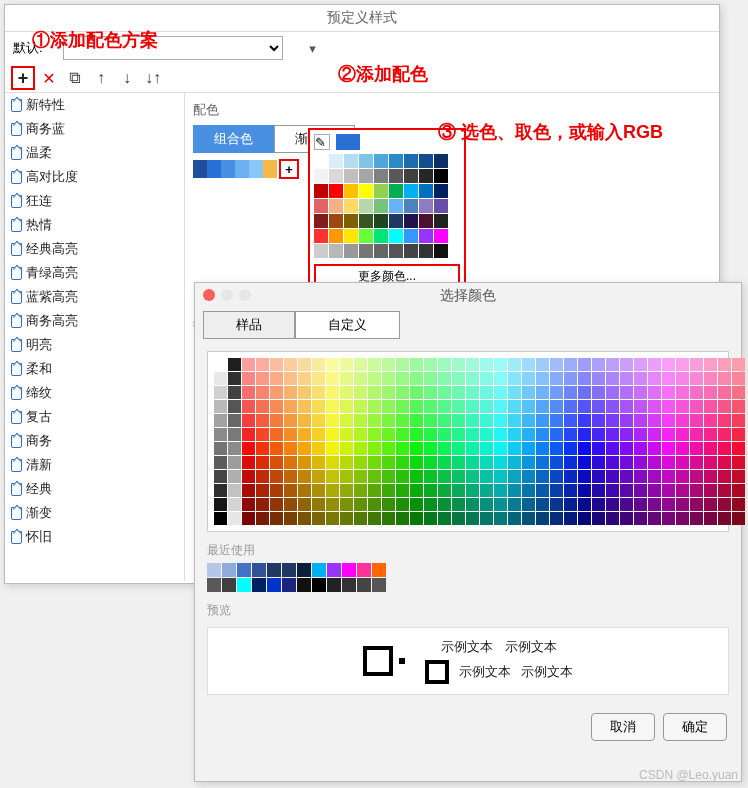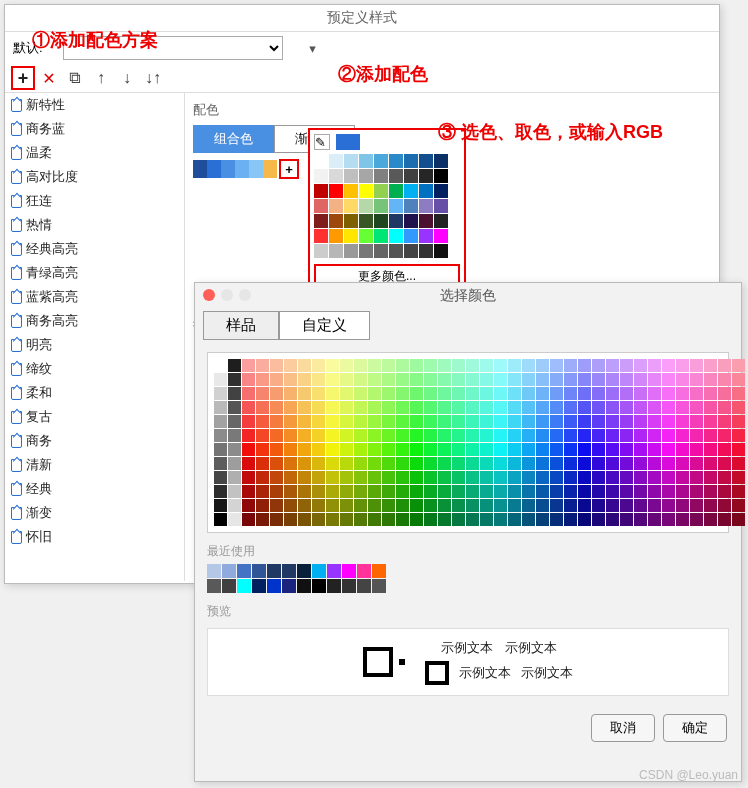--- a/index.html
+++ b/index.html
@@ -36,21 +36,21 @@
 .sp-cell { width: 14px; height: 14px; }
 .sp-more { margin-top: 6px; border: 2px solid #e00; text-align: center; padding: 2px; font-size: 12px; cursor: pointer; }
 .color-window { left: 194px; top: 282px; width: 548px; height: 500px; z-index: 100; background: #f2f2f2; }
 .mac-btns { display: flex; gap: 6px; padding: 6px 8px; align-items: center; }
 .mac-btn { width: 12px; height: 12px; border-radius: 50%; }
 .mac-close { background: #ff5f56; }
 .mac-min { background: #e6e6e6; }
 .mac-max { background: #e6e6e6; }
 .cw-title { position:absolute; left:0; right:0; top:4px; text-align:center; color:#555; font-size:14px; }
 .cw-tabs { display: flex; padding: 4px 8px; gap: 0; }
-.cw-tab { padding: 4px 22px; border: 1px solid #999; background: #fff; font-size: 15px; cursor: pointer; }
+.cw-tab { padding: 4px 32px; border: 1px solid #999; background: #fff; font-size: 13px; cursor: pointer; }
 .cw-tab.active { background: #eee; }
 .cw-body { padding: 8px 12px; }
 .big-grid-wrap { border: 1px solid #ccc; background: #fff; padding: 6px; }
 .big-grid { display: grid; grid-template-columns: repeat(38, 13px); gap: 1px; }
 .big-cell { width: 13px; height: 13px; }
 .sub-label { color: #999; font-size: 12px; margin: 10px 0 4px; }
 .recent-grid { display: grid; grid-template-columns: repeat(12, 14px); gap: 1px; }
 .recent-cell { width: 14px; height: 14px; }
 .preview-box { display: flex; justify-content: center; align-items: center; gap: 20px; padding: 10px; background: #fff; border: 1px solid #ddd; margin-top: 8px; }
 .pv-sq { width: 30px; height: 30px; border: 4px solid #000; }
@@ -123,25 +123,25 @@
         <div class="style-item">
           <span class="bk"></span>
           <span>商务高亮</span>
         </div>
         <div class="style-item">
           <span class="bk"></span>
           <span>明亮</span>
         </div>
         <div class="style-item">
           <span class="bk"></span>
+          <span>柔和</span>
+        </div>
+        <div class="style-item">
+          <span class="bk"></span>
           <span>缔纹</span>
-        </div>
-        <div class="style-item">
-          <span class="bk"></span>
-          <span>柔和</span>
         </div>
         <div class="style-item">
           <span class="bk"></span>
           <span>复古</span>
         </div>
         <div class="style-item">
           <span class="bk"></span>
           <span>商务</span>
         </div>
         <div class="style-item">

